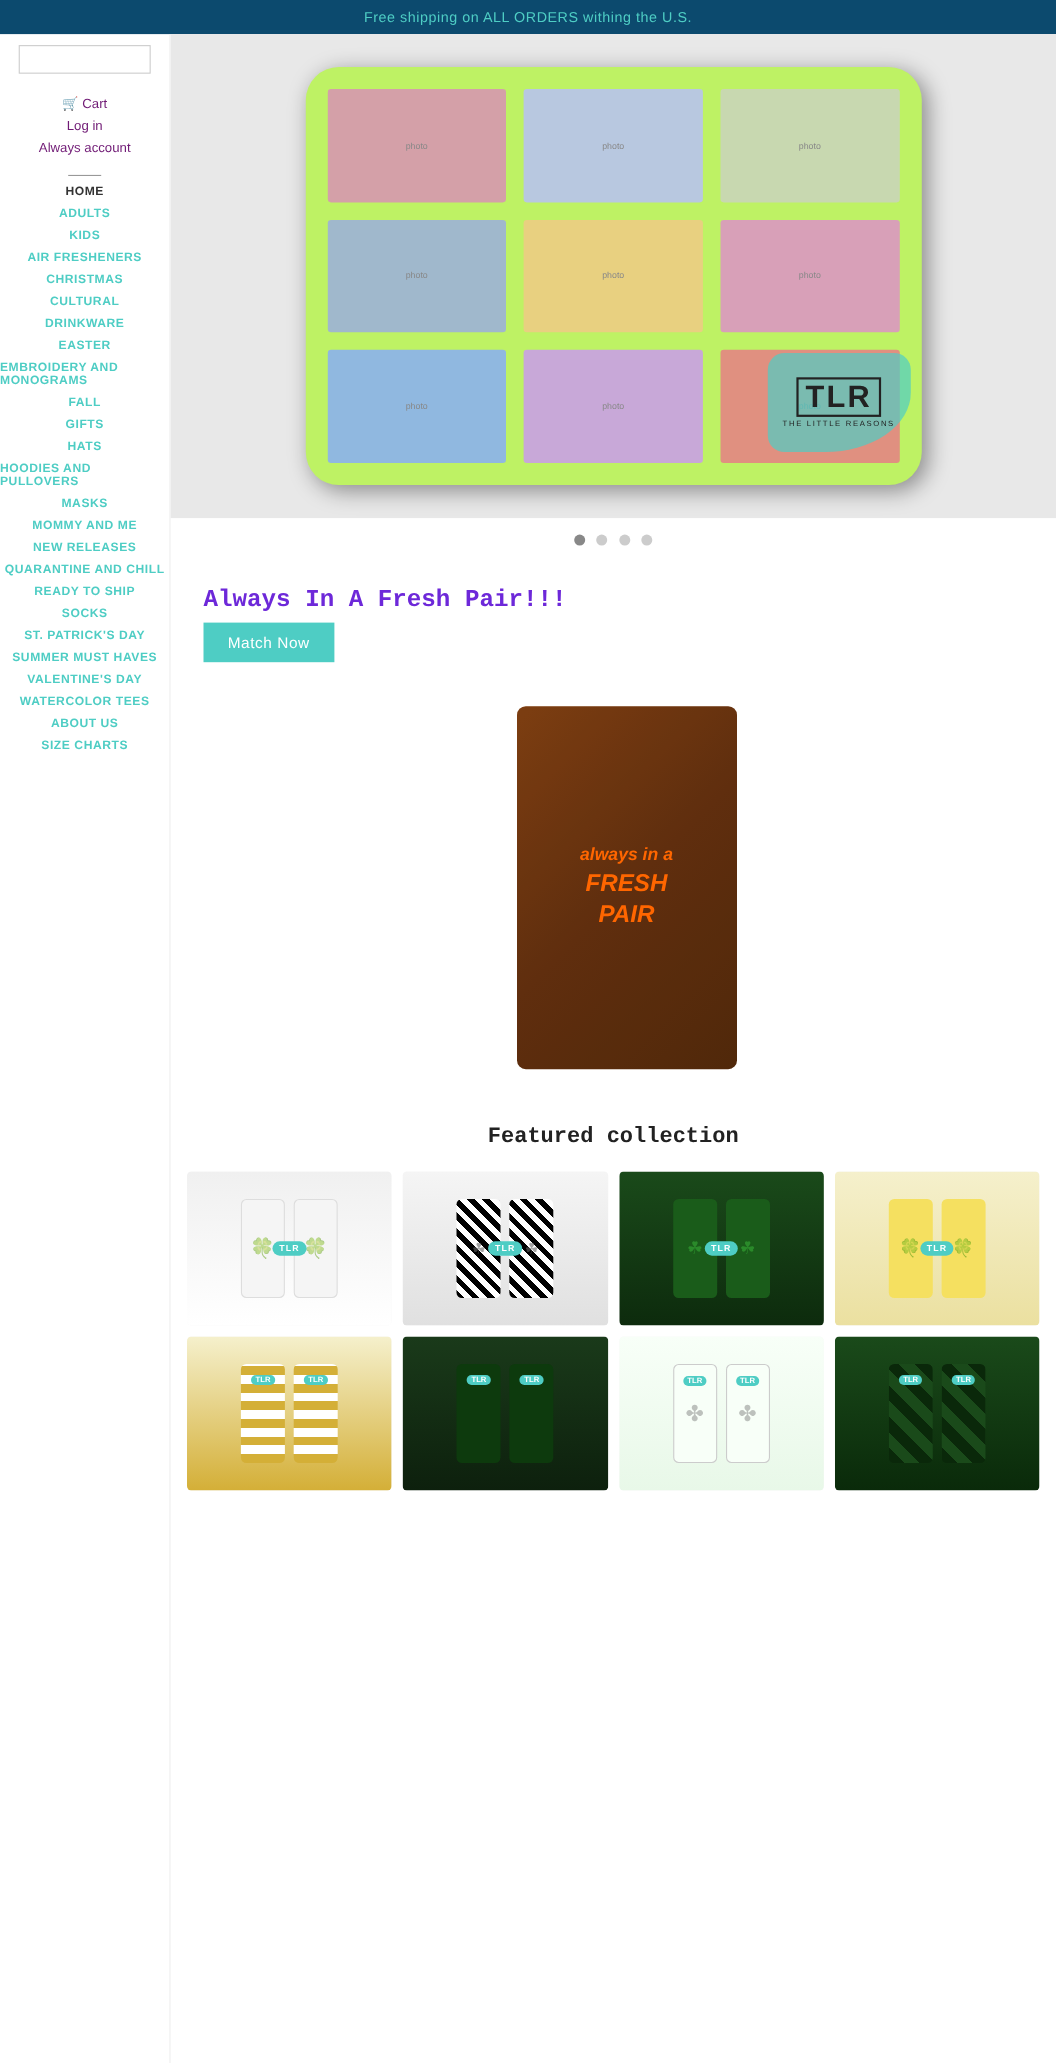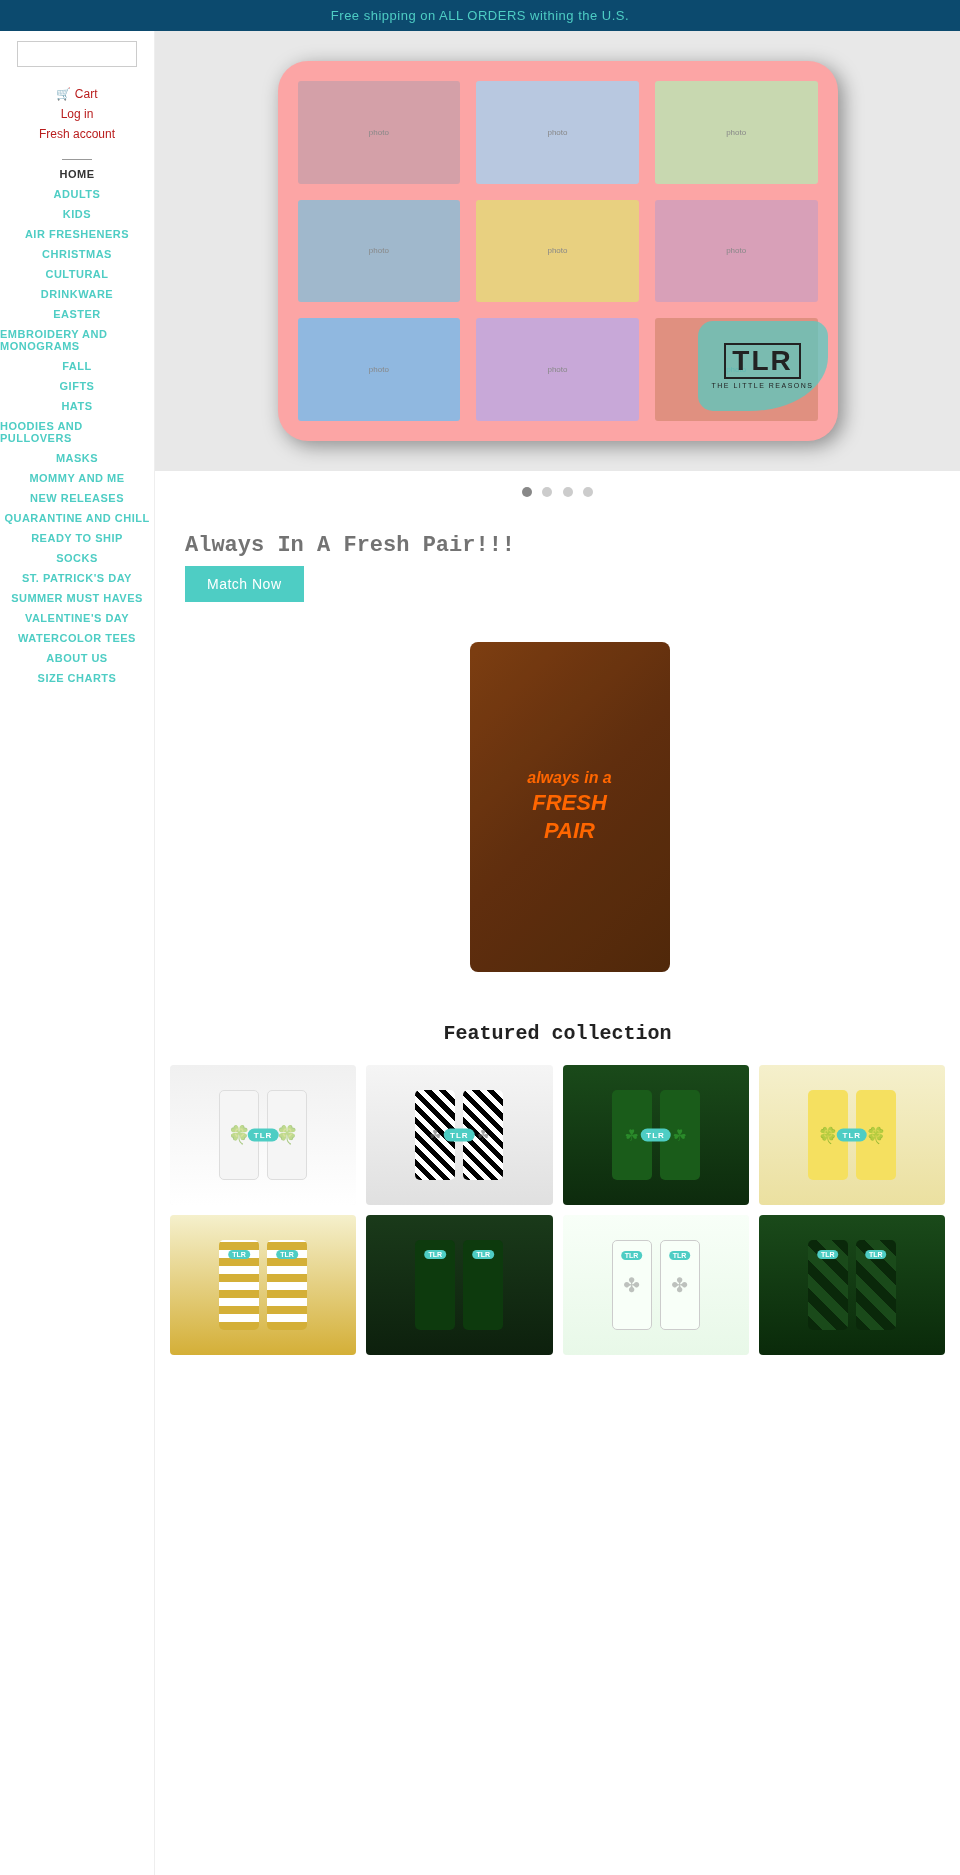--- a/index.html
+++ b/index.html
@@ -41,21 +41,21 @@
     .sidebar-auth {
       display: flex;
       flex-direction: column;
       align-items: center;
       gap: 6px;
       margin-bottom: 10px;
     }
 
     .sidebar-auth a, .sidebar-auth span {
       font-size: 12px;
-      color: #b91c1c;
+      color: #701a75;
       text-decoration: none;
       cursor: pointer;
     }
 
     .sidebar-divider {
       width: 30px;
       border: none;
       border-top: 1px solid #999;
       margin: 8px 0;
     }
@@ -94,21 +94,21 @@
       position: relative;
       display: flex;
       align-items: center;
       justify-content: center;
       overflow: hidden;
     }
 
     .pillow-collage {
       width: 560px;
       height: 380px;
-      background: #fca5a5;
+      background: #bef264;
       border-radius: 30px;
       position: relative;
       display: grid;
       grid-template-columns: repeat(3, 1fr);
       grid-template-rows: repeat(3, 1fr);
       gap: 16px;
       padding: 20px;
       box-shadow: 5px 5px 20px rgba(0,0,0,0.4);
     }
 
@@ -185,21 +185,21 @@
     
     .promo-section {
       padding: 20px 30px 30px 30px;
     }
 
     .promo-title {
       font-family: 'Courier New', monospace;
       font-size: 22px;
       font-weight: bold;
       margin-bottom: 8px;
-      color: #737373;
+      color: #6d28d9;
     }
 
     .promo-desc {
       font-family: 'Courier New', monospace;
       font-size: 13px;
       color: #444;
       margin-bottom: 16px;
     }
 
     .shop-now-btn {
@@ -354,21 +354,21 @@
 </div>
 
 <div class="layout">
 
   <aside class="sidebar">
     <input class="search-box" type="text" style="">
 
     <div class="sidebar-auth">
       <span>🛒 Cart</span>
       <a>Log in</a>
-      <a>Fresh account</a>
+      <a>Always account</a>
     </div>
 
     <hr class="sidebar-divider">
 
     <nav class="nav-links">
       <a class="nav-link home">HOME</a>
       <a class="nav-link">ADULTS</a>
       <a class="nav-link">KIDS</a>
       <a class="nav-link">AIR FRESHENERS</a>
       <a class="nav-link">CHRISTMAS</a>

